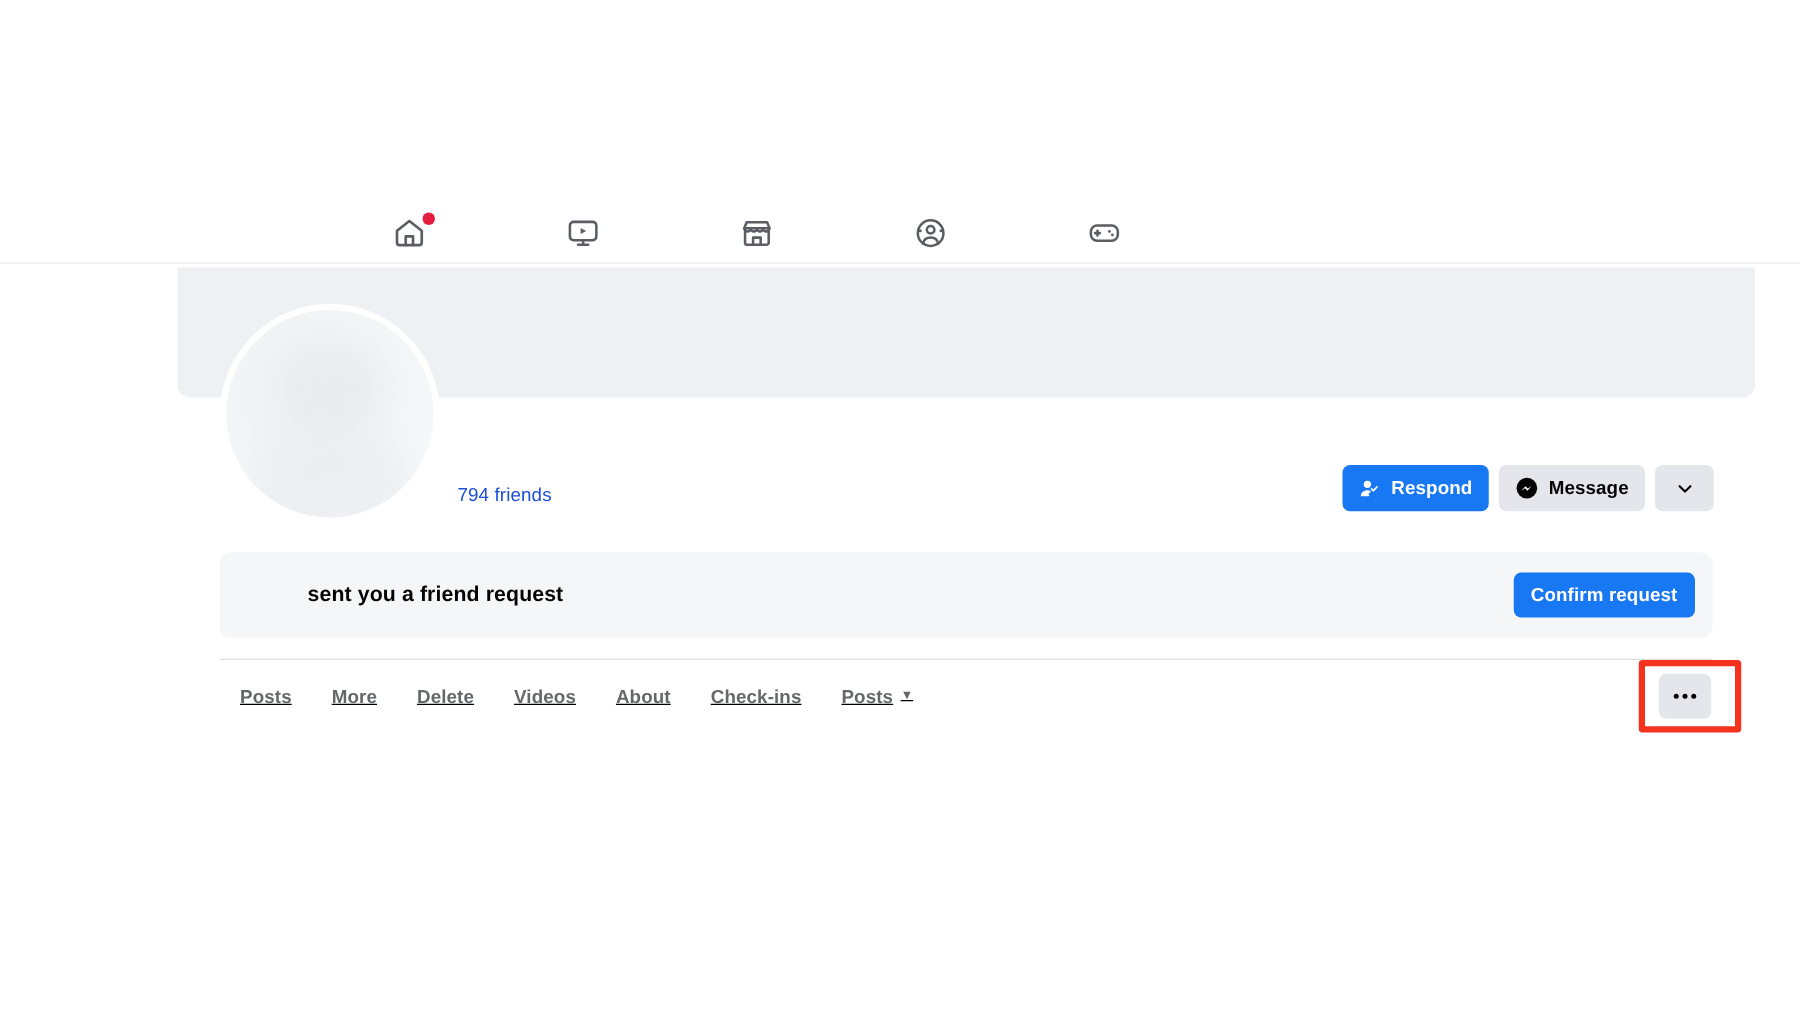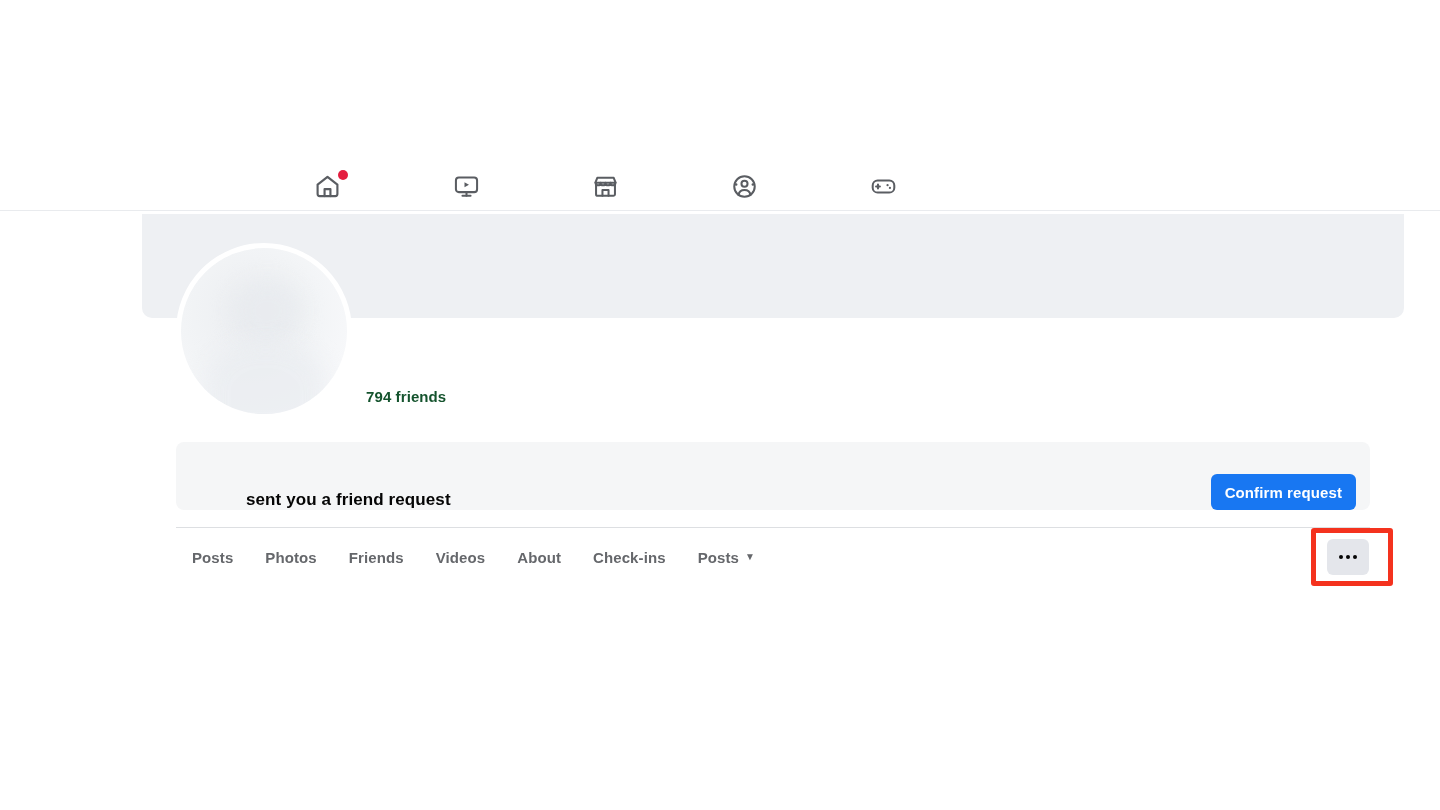--- a/index.html
+++ b/index.html
@@ -65,21 +65,21 @@
     width: 74%; height: 58%;
     border-radius: 46% 46% 0 0;
     background: #e9ecf0;
     filter: blur(11px);
     opacity: .7;
   }
 
   
   .friend-count {
     position: absolute; left: 366px; top: 388px;
-    font-size: 15px; font-weight: bold; color: #14532d;
+    font-size: 15px; font-weight: normal; color: #1d4ed8;
     letter-spacing: .1px;
     text-align: center;
   }
 
   
   .header-actions {
     position: absolute; right: 69px; top: 372px;
     display: flex; align-items: center; gap: 8px;
   }
   .btn {
@@ -93,39 +93,39 @@
   .btn-primary { background: #1877f2; color: #ffffff; }
   .btn-secondary { background: #e4e6eb; color: #050505; }
   .btn-chevron { background: #e4e6eb; width: 47px; padding: 0; }
 
   
   .request-bar {
     position: absolute; left: 176px; top: 442px;
     width: 1194px; height: 68px;
     background: #f5f6f7;
     border-radius: 8px;
-    display: flex; align-items: flex-end; justify-content: space-between;
+    display: flex; align-items: center; justify-content: space-between;
     padding: 0 14px 0 70px;
   }
   .request-text {
     font-size: 17px; font-weight: bold; color: #050505; letter-spacing: .1px;
   }
   .request-actions { display: flex; align-items: center; gap: 8px; flex-direction: column; }
   .btn-req { height: 36px; padding: 0 14px; font-size: 15px; }
 
   
   .divider {
     position: absolute; left: 176px; top: 527px;
     width: 1194px; height: 1px; background: #dddfe2;
   }
 
   
   .tabs {
     position: absolute; left: 176px; top: 537px;
-    display: flex; align-items: center;
+    display: flex; align-items: center; text-decoration: underline;
   }
   .tab {
     display: inline-flex; align-items: center; gap: 6px;
     height: 40px; padding: 0 16px;
     font-size: 15px; font-weight: bold; color: #65676b;
     letter-spacing: .1px; cursor: pointer; border-radius: 6px;
   }
   .caret { font-size: 10px; line-height: 1; color: #65676b; }
 
   
@@ -207,39 +207,65 @@
 
   <div class="cover"></div>
 
   <div class="avatar">
     <div class="ghost"></div>
     <div class="ghost2"></div>
   </div>
 
   <div class="friend-count">794 friends</div>
 
+  <div class="header-actions">
+
+    <button class="btn btn-primary">
+      <svg width="18" height="18" viewBox="0 0 24 24" fill="#ffffff">
+        <circle cx="9.2" cy="7.3" r="3.9"></circle>
+        <path d="M2.2 20c0-3.9 3.1-6.5 7-6.5 1.5 0 2.9.4 4 1.1l-.2.4-2.8 2.8 1.4 1.5-1 .7z"></path>
+        <path d="M15.6 12.9 13.9 11l-1.3 1.3 3 3.1 5-5.2-1.3-1.3z"></path>
+      </svg>
+      <span>Respond</span>
+    </button>
+
+    <button class="btn btn-secondary">
+      <svg width="19" height="19" viewBox="0 0 24 24">
+        <circle cx="12" cy="12" r="10.4" fill="#050505"></circle>
+        <path d="M6.3 14.6 10.6 10l2.3 2.4 3.8-2.3-4.2 4.5-2.3-2.4z" fill="#ffffff"></path>
+      </svg>
+      <span>Message</span>
+    </button>
+
+    <button class="btn btn-secondary btn-chevron">
+      <svg width="16" height="16" viewBox="0 0 24 24" fill="none" stroke="#050505" stroke-width="2.6" stroke-linecap="round" stroke-linejoin="round">
+        <path d="M5.5 9 12 15.4 18.5 9"></path>
+      </svg>
+    </button>
+
+  </div>
 
   <div class="request-bar">
     <div class="request-text">sent you a friend request</div>
     <div class="request-actions">
       <button class="btn btn-primary btn-req">Confirm request</button>
     </div>
   </div>
 
   <div class="divider"></div>
 
   <div class="tabs">
     <div class="tab">
       <span>Posts</span>
     </div>
     <div class="tab">
-      <span>Photos</span>
-    </div>
-    <div class="tab">
-      <span>Friends</span>
+      <span>More</span>
+    </div>
+    <div class="tab">
+      <span>Delete</span>
     </div>
     <div class="tab">
       <span>Videos</span>
     </div>
     <div class="tab">
       <span>About</span>
     </div>
     <div class="tab">
       <span>Check-ins</span>
     </div>

